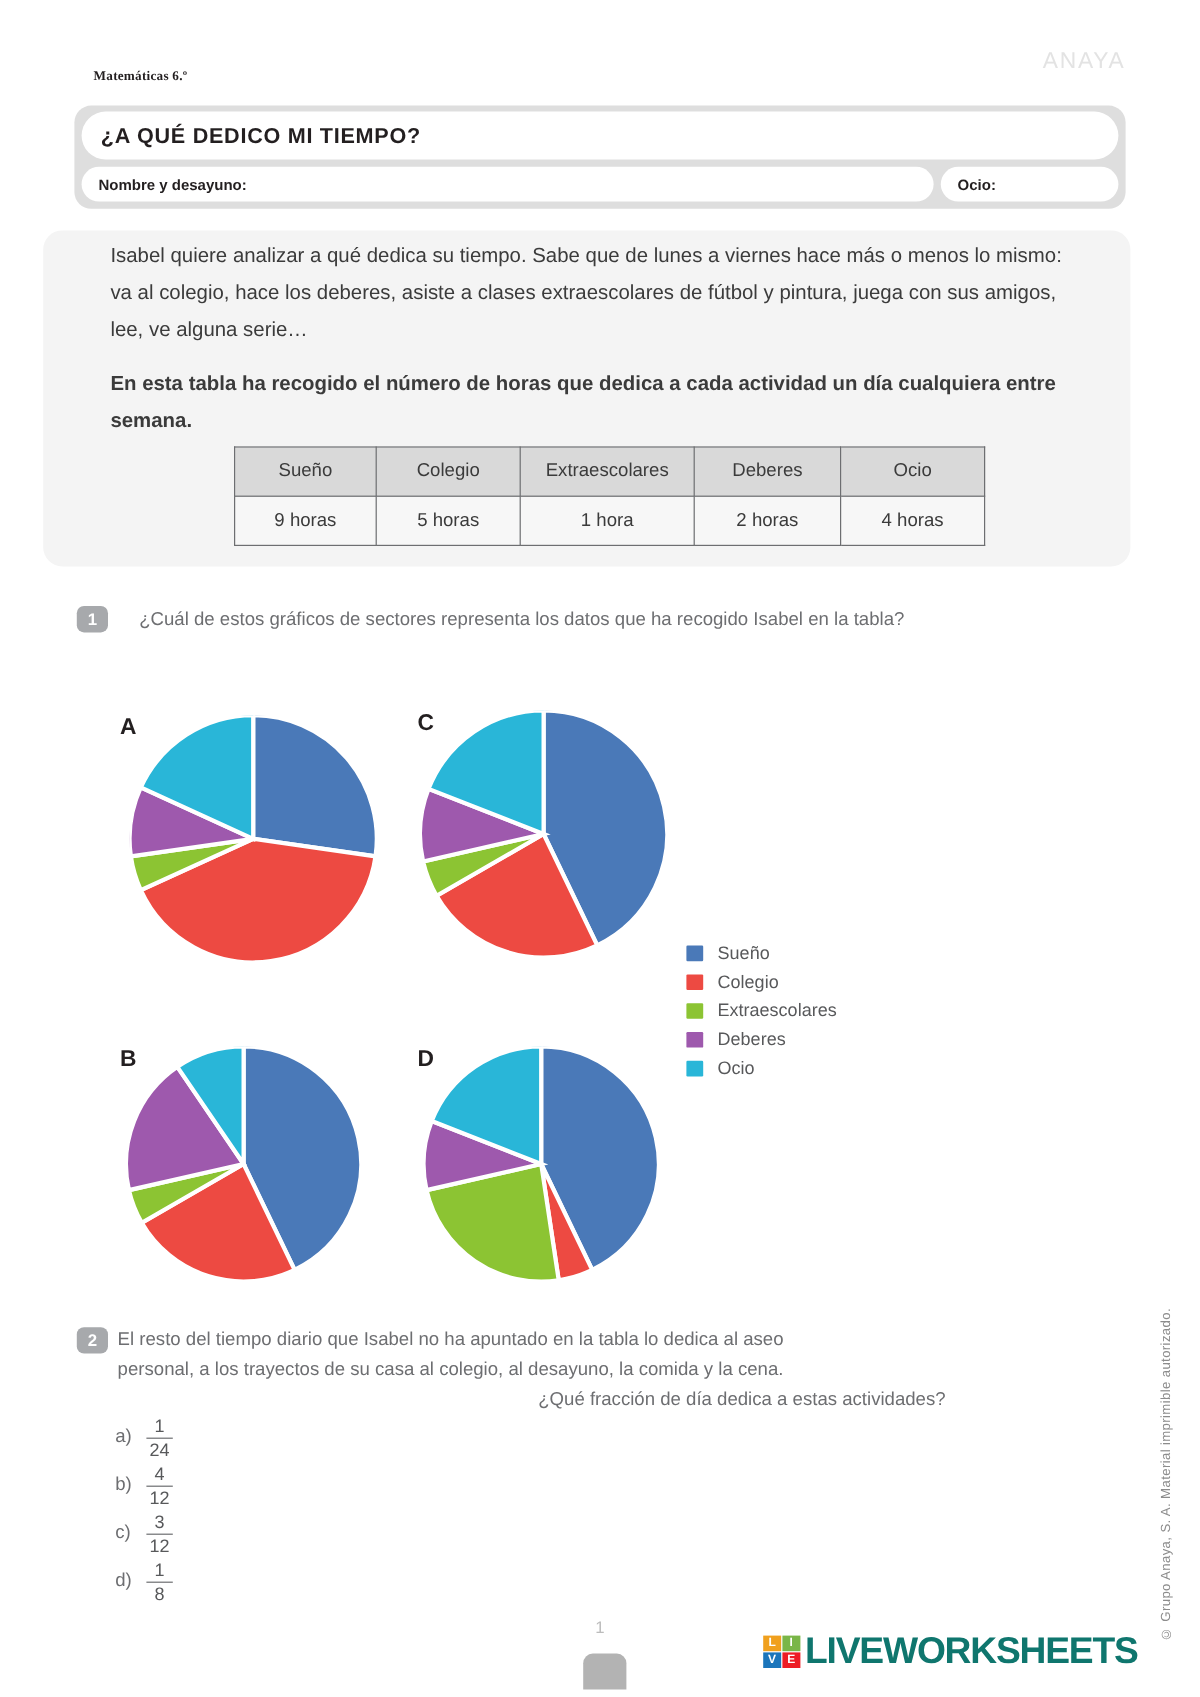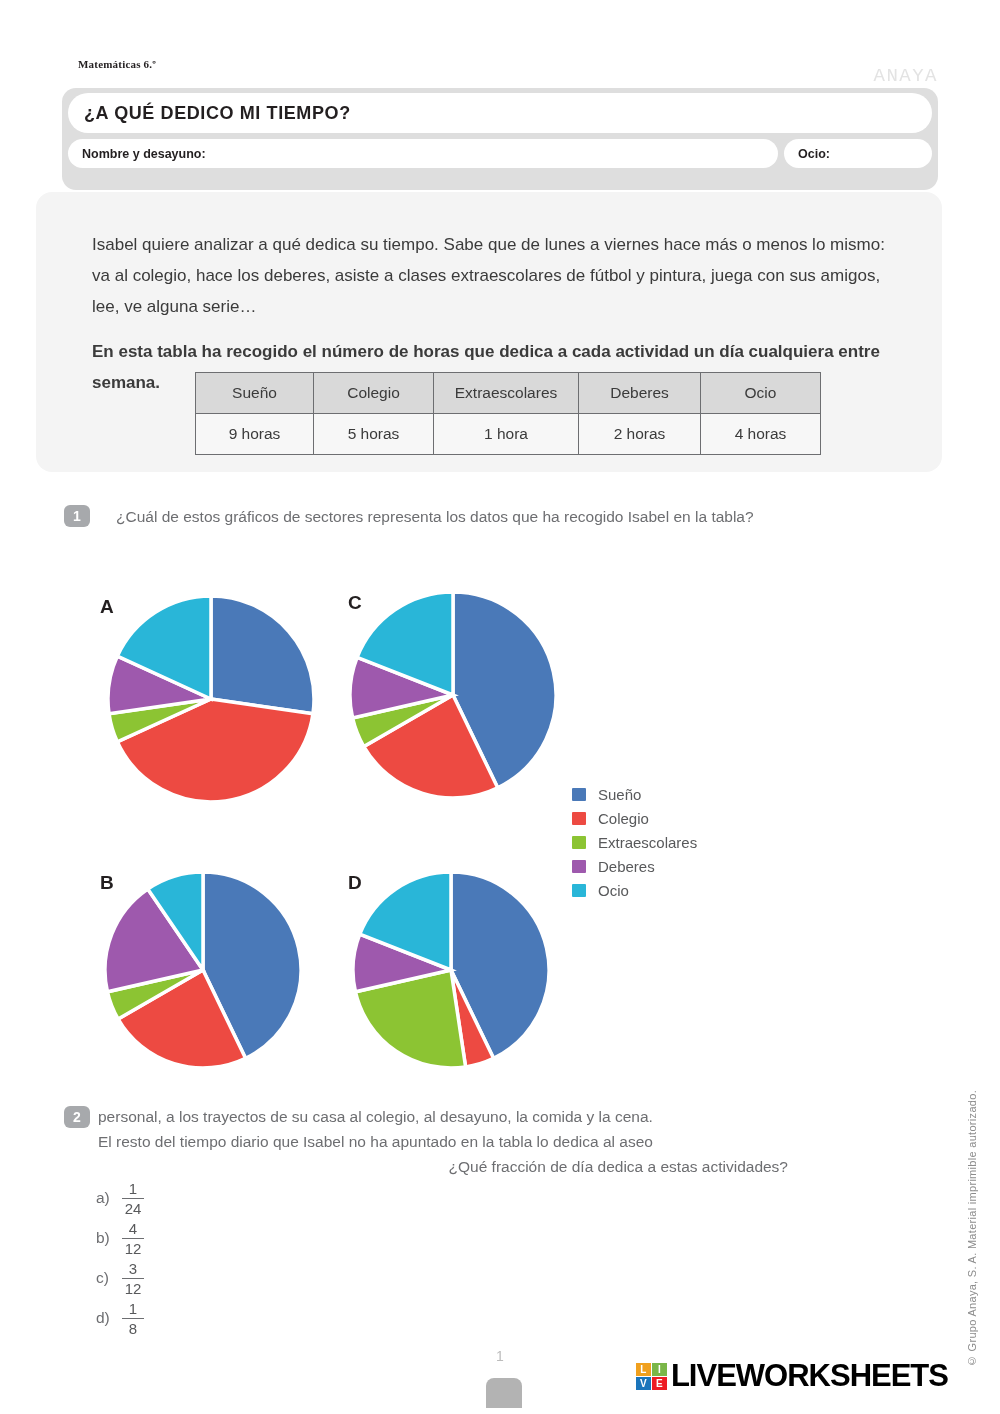--- a/index.html
+++ b/index.html
@@ -15,27 +15,26 @@
   
   .subject-line {
     position: absolute; left: 78px; top: 58px;
     font-size: 11px; font-weight: bold; color: #231f20;
     letter-spacing: .2px;
     font-family: Liberation Serif, serif;
   }
   .anaya-logo {
     position: absolute; right: 62px; top: 41px;
     font-size: 19px; letter-spacing: 1.5px;
-    color: #e3e3e3; font-family: Liberation Mono, monospace;
+    color: #e3e3e3; font-family: Liberation Sans, sans-serif;
     font-weight: 400;
-    margin-top: 24px;
   }
   .header-block {
     position: absolute; left: 62px; top: 88px;
-    width: 876px; height: 102px;
+    width: 876px; height: 86px;
     background: #dedede; border-radius: 14px;
     padding: 6px;
   }
   .title-field {
     position: absolute; left: 6px; top: 5px;
     width: 864px; height: 40px;
     background: #ffffff; border-radius: 20px;
     display: flex; align-items: center;
     padding-left: 16px;
   }
@@ -59,21 +58,21 @@
     font-size: 12.5px; font-weight: bold; color: #231f20;
   }
 
   
   .intro-panel {
     position: absolute; left: 36px; top: 192px;
     width: 906px; height: 280px;
     background: #f4f4f4; border-radius: 16px;
   }
   .intro-text {
-    position: absolute; left: 56px; top: 37px;
+    position: absolute; left: 56px; top: 5px;
     width: 800px;
     font-size: 17px; line-height: 31px; color: #3b3b3b;
   }
   .intro-text p + p { margin-top: 14px; font-weight: bold; }
 
   
   .data-table {
     position: absolute; left: 195px; top: 372px;
     border-collapse: collapse;
   }
@@ -191,21 +190,21 @@
     grid-template-columns: 15px 15px;
     grid-template-rows: 13px 13px;
     gap: 1px; margin-right: 4px;
   }
   .lw-cell {
     display: flex; align-items: center; justify-content: center;
     font-size: 10px; font-weight: bold; color: #ffffff;
   }
   .lw-word {
     font-size: 31px; font-weight: bold;
-    color: #000000; letter-spacing: -1px;
+    color: #0f766e; letter-spacing: -1px;
   }
 </style>
 </head>
 <body>
 
 <div class="page">
 
   <div class="subject-line">Matemáticas 6.º</div>
   <div class="anaya-logo">ANAYA</div>
 
@@ -304,22 +303,22 @@
       <span class="legend-label">Deberes</span>
     </div>
     <div class="legend-row">
       <span class="legend-swatch" style="background: rgb(41, 182, 216);"></span>
       <span class="legend-label">Ocio</span>
     </div>
   </div>
 
   <div class="q-badge q2-badge">2</div>
   <div class="q2-text">
+    <div>El resto del tiempo diario que Isabel no ha apuntado en la tabla lo dedica al aseo</div>
     <div>personal, a los trayectos de su casa al colegio, al desayuno, la comida y la cena.</div>
-    <div>El resto del tiempo diario que Isabel no ha apuntado en la tabla lo dedica al aseo</div>
     <div class="last">¿Qué fracción de día dedica a estas actividades?</div>
   </div>
 
   <div class="options">
     <div class="opt-row">
       <span class="opt-letter">a)</span>
       <span class="frac">
         <span class="num">1</span>
         <span class="bar"></span>
         <span class="den">24</span>

